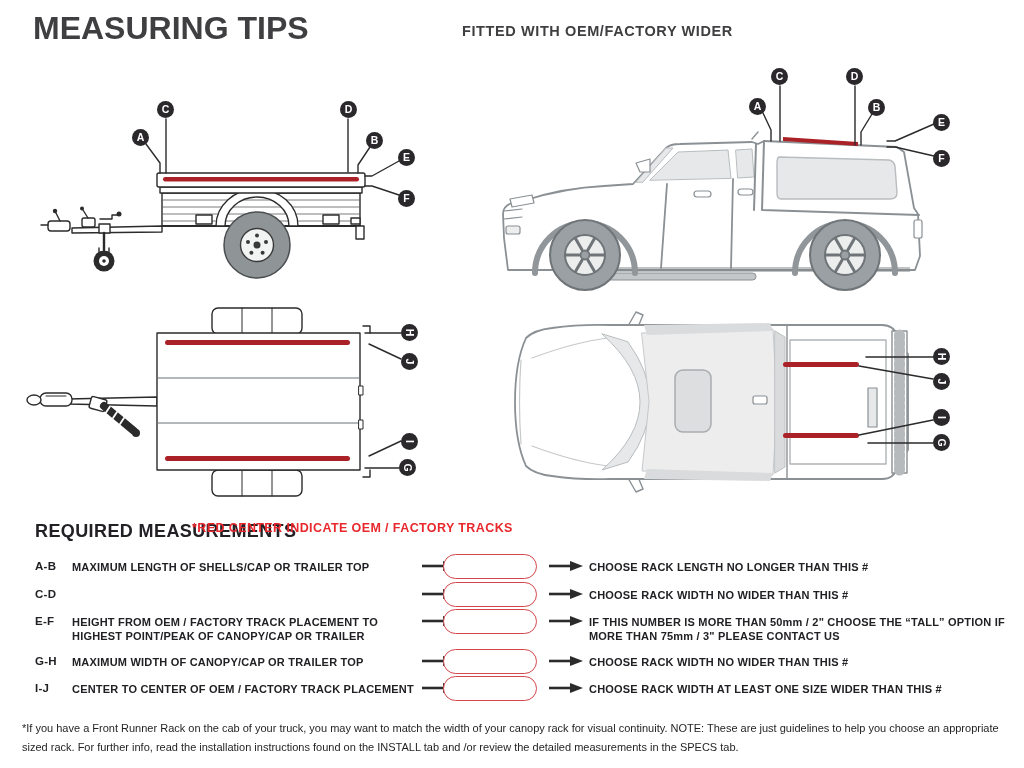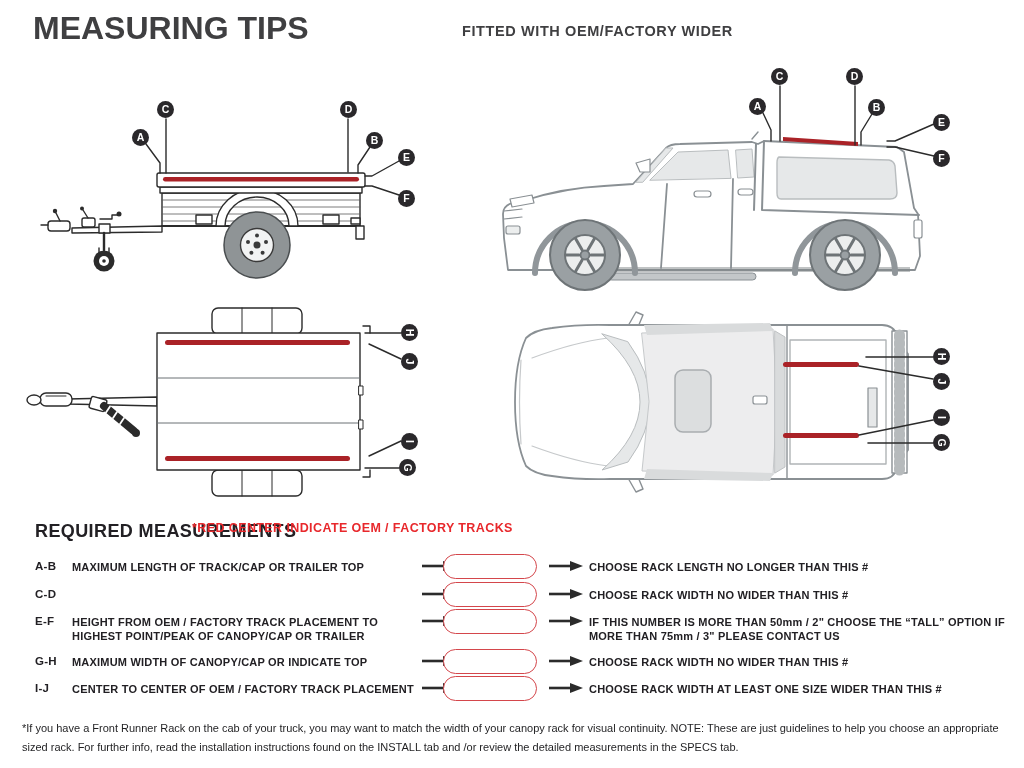--- a/index.html
+++ b/index.html
@@ -186,21 +186,21 @@
   <div class="badge rot" style="left:443px;top:73px">J</div>
   <div class="badge rot" style="left:443px;top:109px">I</div>
   <div class="badge rot" style="left:443px;top:134px">G</div>
 </div>
 
 <div class="abs m-head">REQUIRED MEASUREMENTS</div>
 <div class="abs m-note">*RED CENTER INDICATE OEM / FACTORY TRACKS</div>
 
 <div class="m-row" style="top:554px">
   <span class="m-id">A-B</span>
-  <span class="m-desc">MAXIMUM  LENGTH OF TRACK/CAP OR TRAILER TOP</span>
+  <span class="m-desc">MAXIMUM  LENGTH OF SHELLS/CAP OR TRAILER TOP</span>
   <svg class="m-arrow1" width="34" height="12">
       <line x1="0" y1="6" x2="22" y2="6" stroke="#2b2b2b" stroke-width="2.6"></line>
       <polygon points="21,1 34,6 21,11" fill="#2b2b2b"></polygon>
     </svg>
   <div class="m-pill"></div>
   <svg class="m-arrow2" width="34" height="12">
       <line x1="0" y1="6" x2="22" y2="6" stroke="#2b2b2b" stroke-width="2.6"></line>
       <polygon points="21,1 34,6 21,11" fill="#2b2b2b"></polygon>
     </svg>
   <span class="m-instr">CHOOSE RACK LENGTH NO LONGER THAN THIS #</span>
@@ -230,21 +230,21 @@
   <div class="m-pill"></div>
   <svg class="m-arrow2" width="34" height="12">
       <line x1="0" y1="6" x2="22" y2="6" stroke="#2b2b2b" stroke-width="2.6"></line>
       <polygon points="21,1 34,6 21,11" fill="#2b2b2b"></polygon>
     </svg>
   <span class="m-instr">IF THIS NUMBER IS MORE THAN 50mm / 2" CHOOSE THE “TALL” OPTION IF MORE THAN 75mm / 3" PLEASE CONTACT US</span>
 </div>
 
 <div class="m-row" style="top:649px">
   <span class="m-id">G-H</span>
-  <span class="m-desc">MAXIMUM  WIDTH OF CANOPY/CAP OR INDICATE TOP</span>
+  <span class="m-desc">MAXIMUM  WIDTH OF CANOPY/CAP OR TRAILER TOP</span>
   <svg class="m-arrow1" width="34" height="12">
       <line x1="0" y1="6" x2="22" y2="6" stroke="#2b2b2b" stroke-width="2.6"></line>
       <polygon points="21,1 34,6 21,11" fill="#2b2b2b"></polygon>
     </svg>
   <div class="m-pill"></div>
   <svg class="m-arrow2" width="34" height="12">
       <line x1="0" y1="6" x2="22" y2="6" stroke="#2b2b2b" stroke-width="2.6"></line>
       <polygon points="21,1 34,6 21,11" fill="#2b2b2b"></polygon>
     </svg>
   <span class="m-instr">CHOOSE RACK WIDTH NO WIDER THAN THIS #</span>

